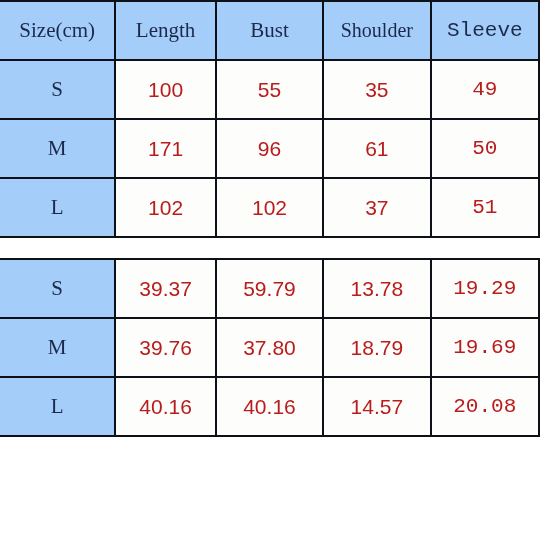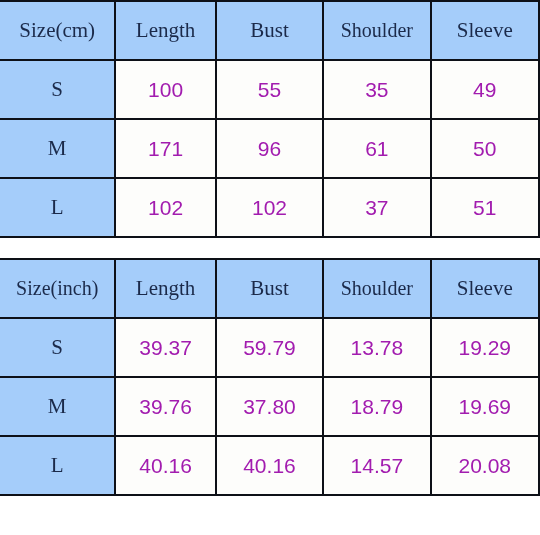--- a/index.html
+++ b/index.html
@@ -32,20 +32,21 @@
     background: #fdfdfb;
     height: 57px;
     overflow: hidden;
   }
   
   .size-table tr td:first-child {
     border-left: none;
   }
   .size-table tr td:last-child {
     border-right-width: 2px;
+    font-family: Liberation Mono, monospace;
   }
   .hdr-cell,
   .size-cell {
     background: #a5cdfa !important;
   }
   .hdr-cell {
     font-family: "Liberation Serif", serif;
     font-size: 21px;
     color: #1b2a4a;
     height: 60px;
@@ -54,21 +55,21 @@
     font-size: 20px;
   }
   .size-cell {
     font-family: "Liberation Serif", serif;
     font-size: 21px;
     color: #1b2a4a;
   }
   .val-cell {
     font-family: "Liberation Sans", sans-serif;
     font-size: 21px;
-    color: #a21caf;
+    color: #b91c1c;
   }
   .table-gap {
     height: 20px;
     background: #ffffff;
     width: 540px;
   }
   
   col.c-size { width: 115px; }
   col.c-len  { width: 100px; }
   col.c-bust { width: 107px; }
@@ -125,27 +126,20 @@
   <table class="size-table">
     <colgroup>
       <col class="c-size">
         <col class="c-len">
         <col class="c-bust">
         <col class="c-shou">
         <col class="c-slee">
     </colgroup>
     <tbody>
       <tr>
-        <td class="hdr-cell narrow">Size(inch)</td>
-        <td class="hdr-cell">Length</td>
-        <td class="hdr-cell">Bust</td>
-        <td class="hdr-cell narrow">Shoulder</td>
-        <td class="hdr-cell">Sleeve</td>
-      </tr>
-      <tr>
         <td class="size-cell">S</td>
         <td class="val-cell">39.37</td>
         <td class="val-cell">59.79</td>
         <td class="val-cell">13.78</td>
         <td class="val-cell">19.29</td>
       </tr>
       <tr>
         <td class="size-cell">M</td>
         <td class="val-cell">39.76</td>
         <td class="val-cell">37.80</td>

